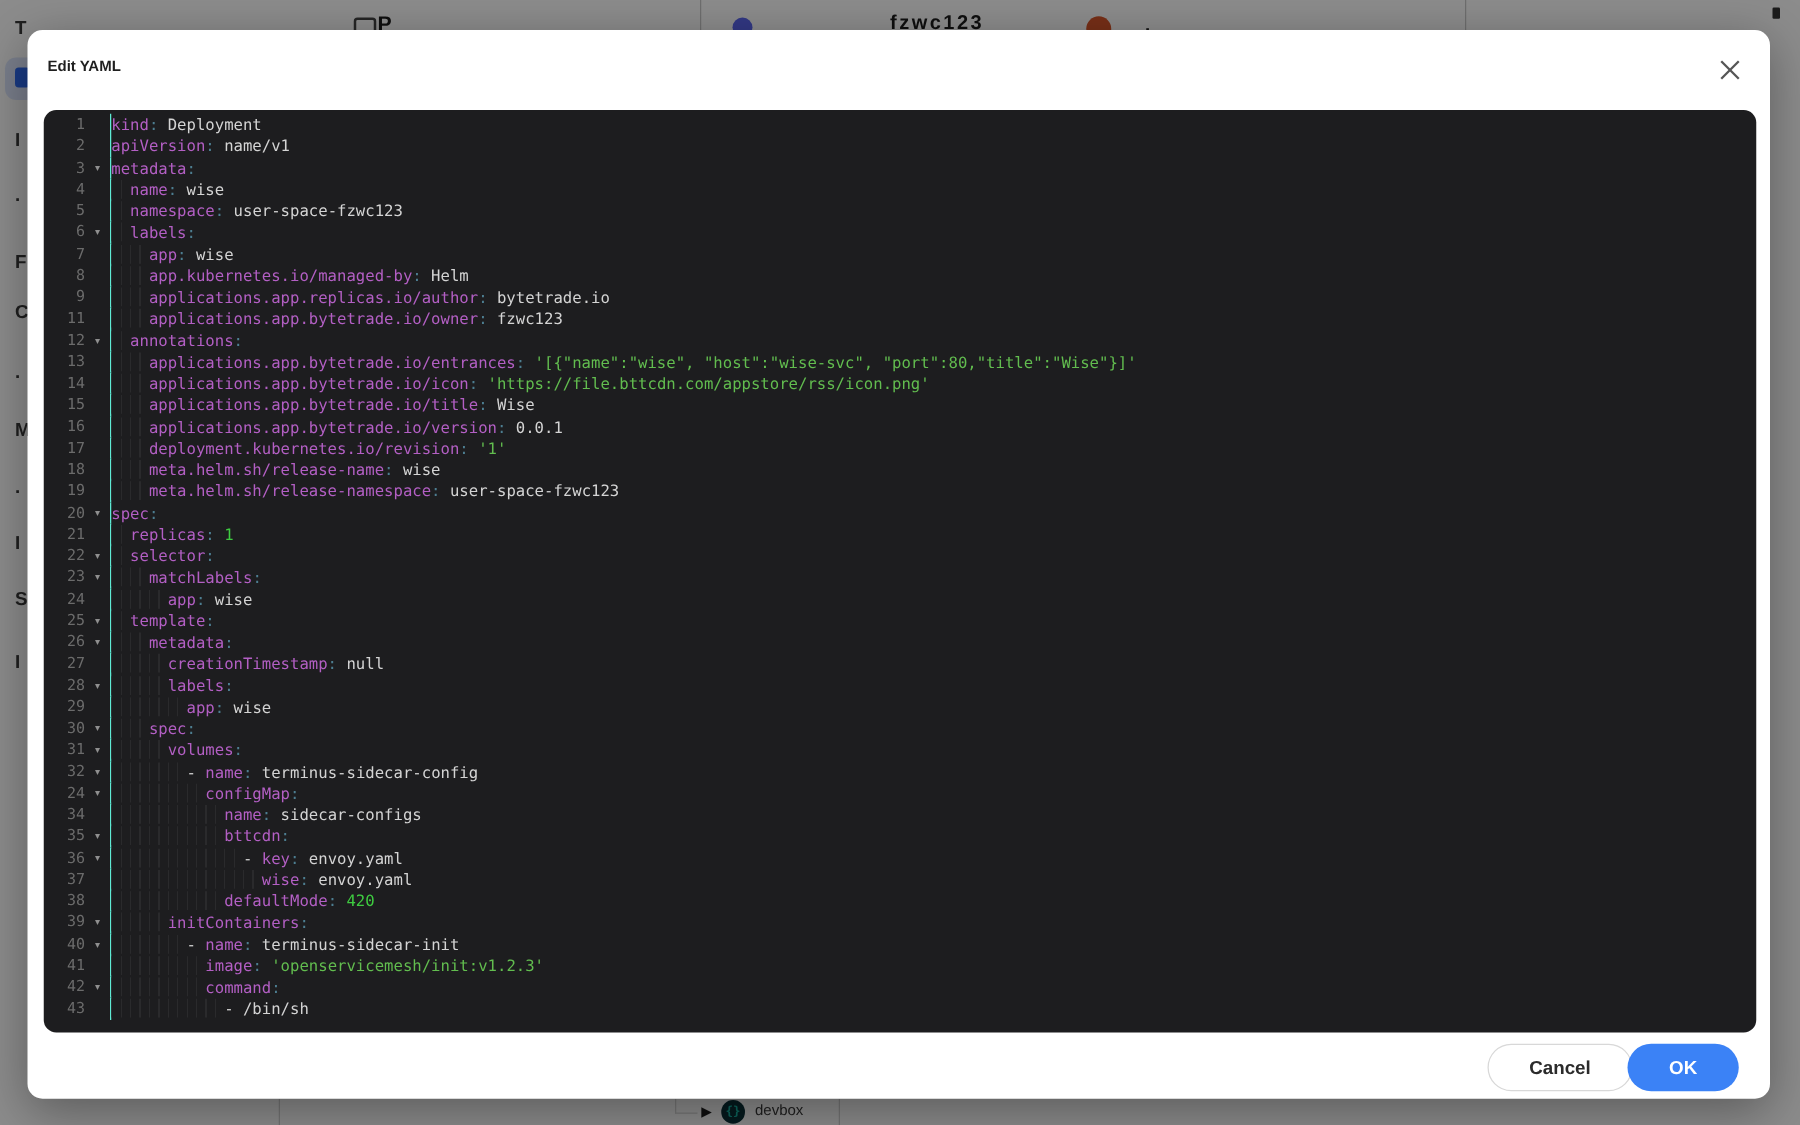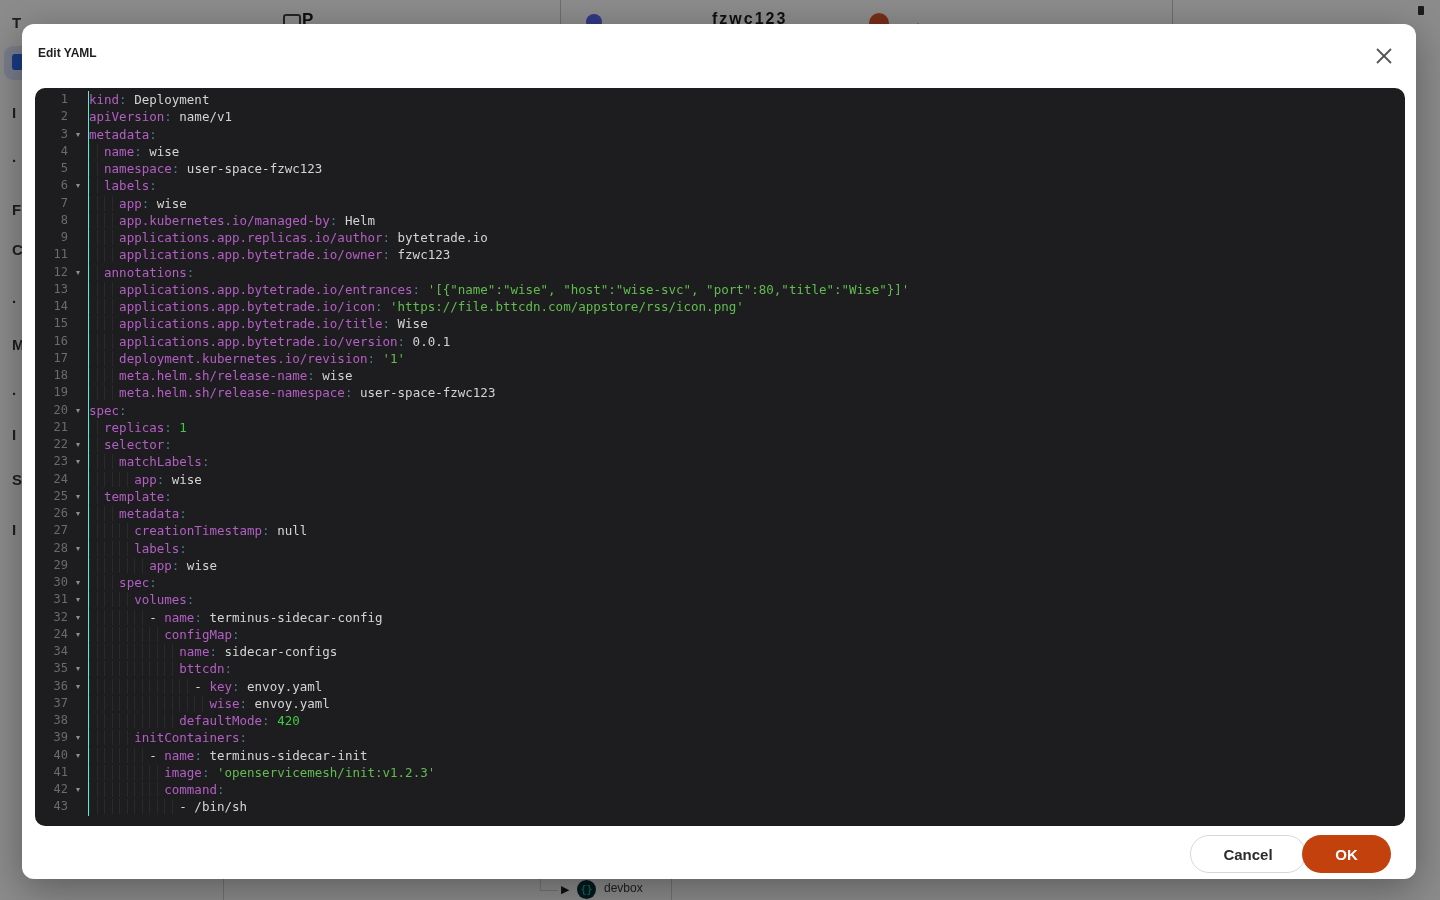--- a/index.html
+++ b/index.html
@@ -54,21 +54,21 @@
   .tk-p{color:#4d7e91}
   .tk-v{color:#d4d4d4}
   .tk-s{color:#62bd4f}
   .tk-n{color:#3ecb40}
   .tk-d{color:#d4d4d4}
 
   
   .btn{position:absolute;top:811px;height:38px;border-radius:19px;font-family:"Liberation Sans",sans-serif;
        font-size:15px;cursor:pointer}
   .btn-cancel{left:1168px;width:116px;border:1px solid #d8d8d8;background:#fff;color:#2b2b2b;font-weight:600}
-  .btn-ok{left:1280px;width:89px;border:none;background:#c2410c;color:#fff;font-weight:700}
+  .btn-ok{left:1280px;width:89px;border:none;background:#3b82f6;color:#fff;font-weight:700}
 </style>
 </head>
 <body>
 
 <div class="bg-page">
   <div class="bg-frag frag-doc-icon"></div>
   <div class="bg-frag frag-p">P</div>
   <div class="bg-frag frag-blue-icon"></div>
   <div class="bg-frag frag-fzwc">fzwc123</div>
   <div class="bg-frag frag-orange-icon"></div>

